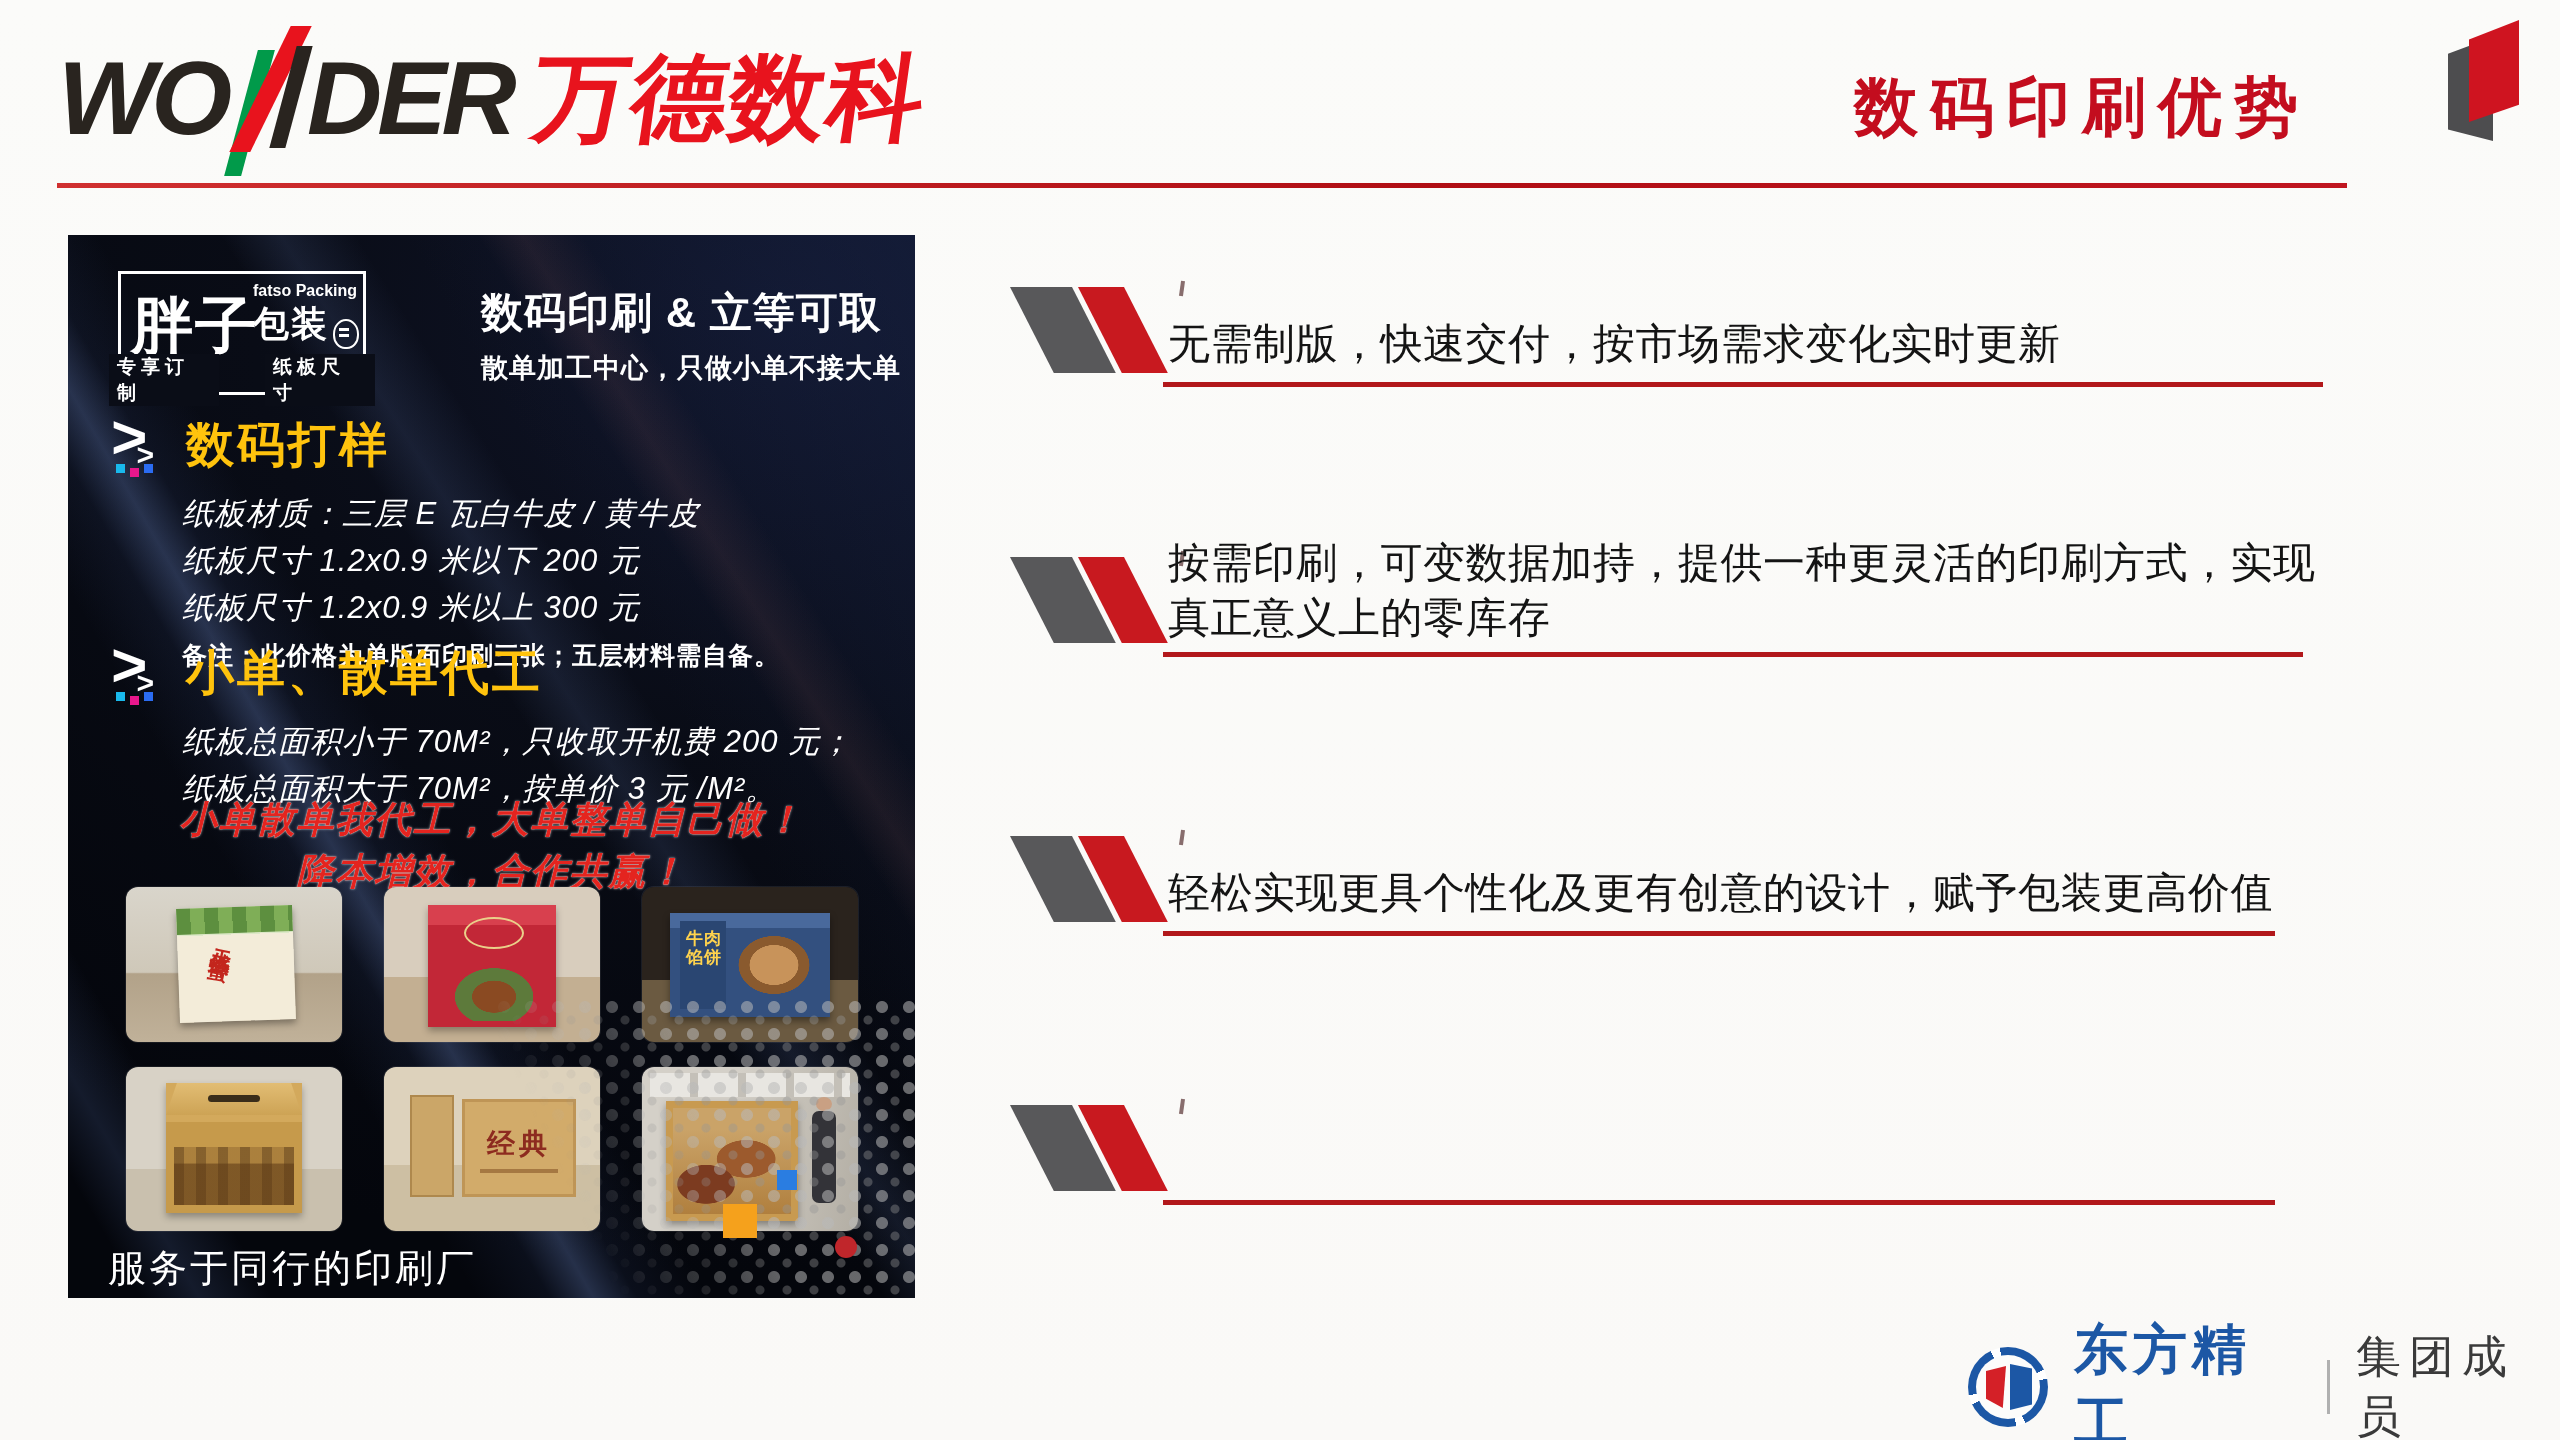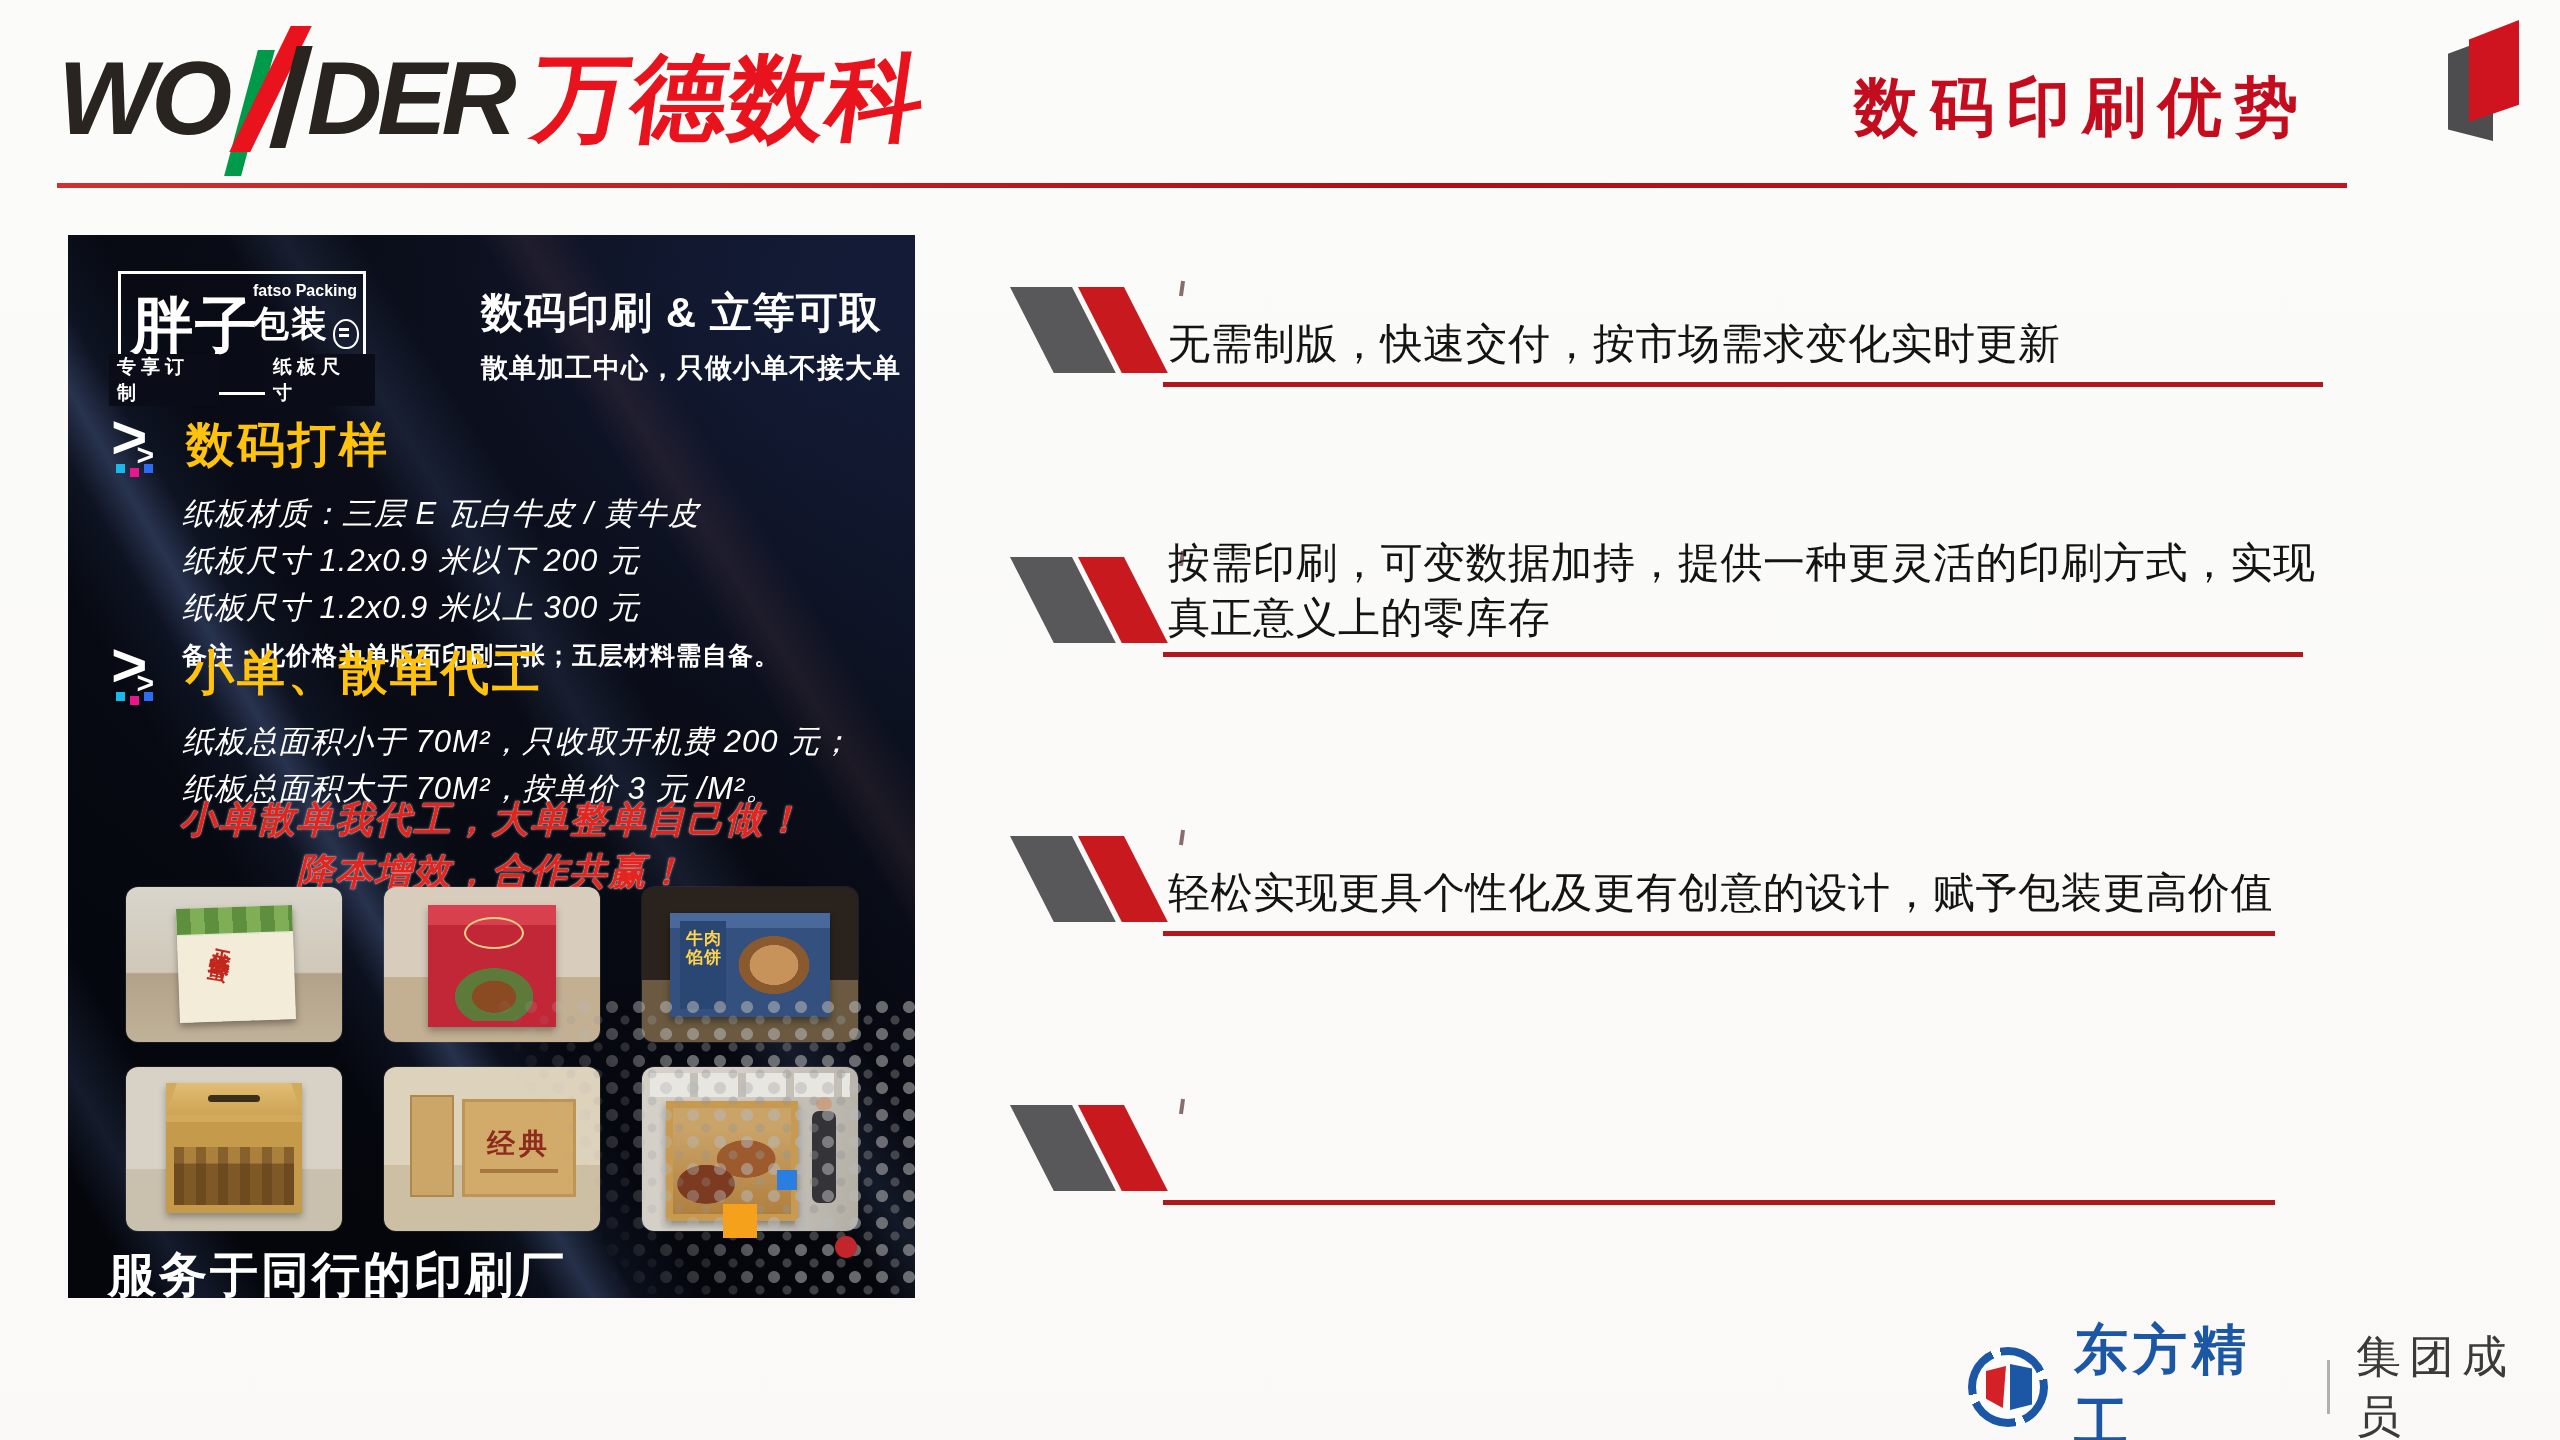--- a/index.html
+++ b/index.html
@@ -104,21 +104,21 @@
   .c6{background:linear-gradient(100deg,#d4d0c8 0 40%,#b3aea4 100%);}
   .c6-win{left:8px;top:6px;width:200px;height:24px;background:repeating-linear-gradient(90deg,#e8e6e1 0 40px,#c4c0b8 40px 48px);}
   .c6-box{left:24px;top:34px;width:132px;height:120px;background:#c89a50;box-shadow:0 4px 7px rgba(0,0,0,.35);}
   .c6-print{inset:7px;background:
     radial-gradient(80% 60% at 28% 72%,#7c3b20 0 30%,transparent 31%),
     radial-gradient(70% 50% at 62% 48%,#9c5a2d 0 35%,transparent 36%),
     linear-gradient(180deg,#caa368 0 20%,#b07f3e 100%);}
   .c6-person{right:22px;top:44px;width:24px;height:92px;background:#333338;border-radius:7px;}
   .c6-person::before{content:"";position:absolute;left:4px;top:-14px;width:16px;height:14px;border-radius:50%;background:#c9a083;}
 
-  .poster-caption{left:40px;top:1008px;color:#fff;font-size:48px;font-weight:700;letter-spacing:3px;z-index:4;}
+  .poster-caption{left:40px;top:1008px;color:#fff;font-size:38px;font-weight:400;letter-spacing:3px;z-index:4;}
   .dots{right:0;bottom:0;width:420px;height:300px;z-index:3;
     background-image:
       radial-gradient(circle at 9px 9px,rgba(185,185,185,.55) 5.5px,transparent 6.5px),
       radial-gradient(circle at 22px 22px,rgba(150,150,150,.4) 4px,transparent 5px);
     background-size:27px 27px;
     -webkit-mask-image:linear-gradient(245deg,#000 45%,transparent 78%);
     mask-image:linear-gradient(245deg,#000 45%,transparent 78%);}
   .dot-orange{right:158px;bottom:60px;width:34px;height:34px;background:#f5a11c;z-index:3;}
   .dot-blue{right:118px;bottom:108px;width:20px;height:20px;background:#2a7de1;z-index:3;}
   .dot-red{right:58px;bottom:40px;width:22px;height:22px;border-radius:50%;background:#c0262b;z-index:3;}

